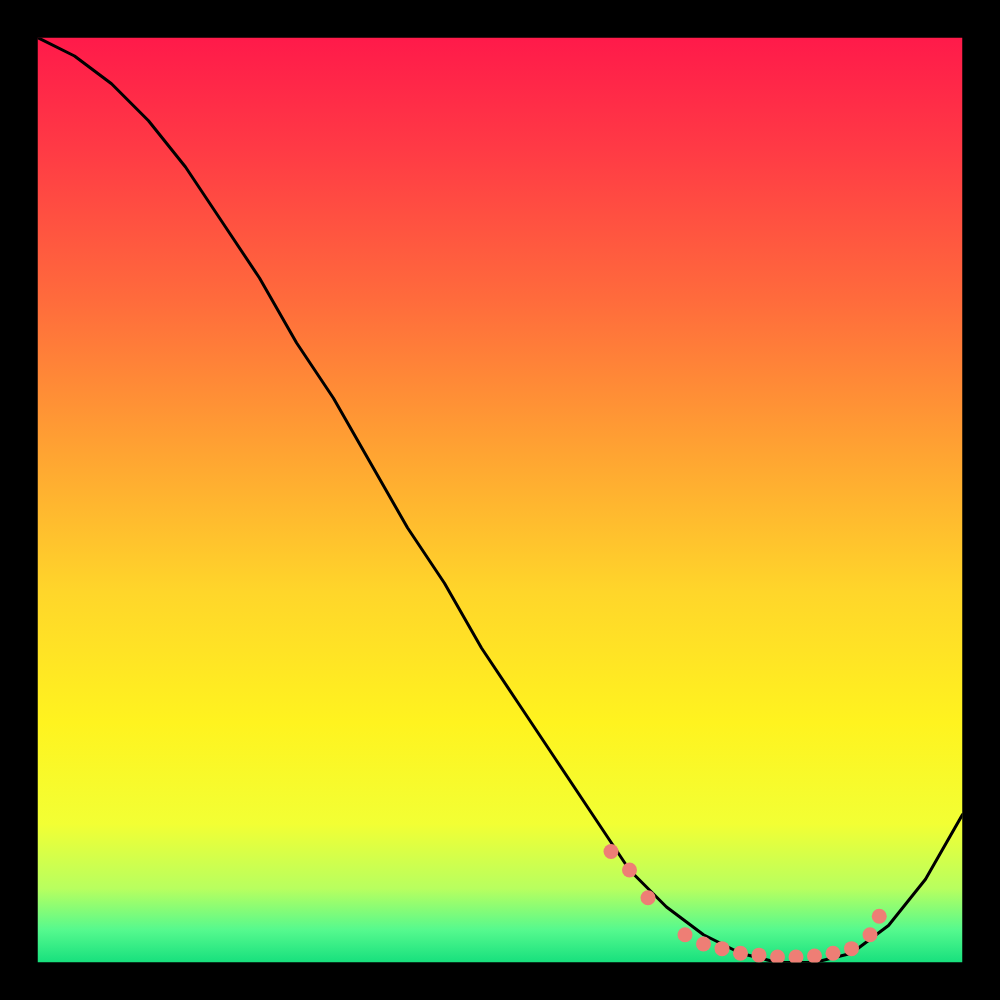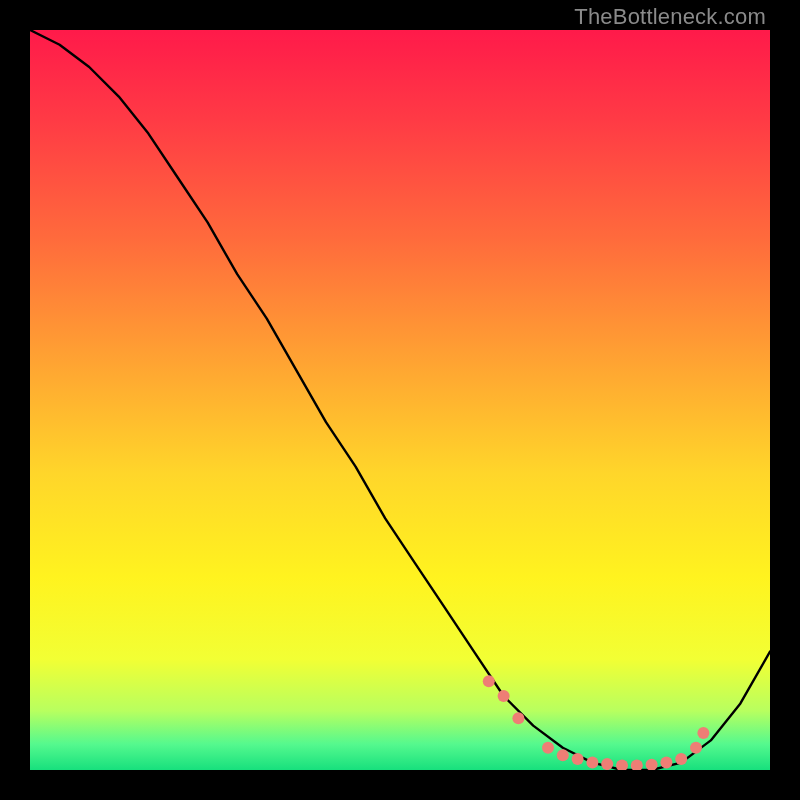--- a/index.html
+++ b/index.html
@@ -59,21 +59,20 @@
   .marker {
     fill: #ee7e75;
     stroke: none;
   }
 </style>
 </head>
 <body>
 
 <div class="frame">
 
-  <div class="watermark">TheBottleneck.com</div>
 
   <div class="plot">
     <svg class="gradient" viewBox="0 0 740 740" preserveAspectRatio="none">
       <defs>
         <linearGradient id="bg" x1="0" y1="0" x2="0" y2="1">
             <stop offset="0%" stop-color="#ff1a4a"></stop>
             <stop offset="12%" stop-color="#ff3a45"></stop>
             <stop offset="28.000000000000004%" stop-color="#ff6a3c"></stop>
             <stop offset="45%" stop-color="#ffa432"></stop>
             <stop offset="60%" stop-color="#ffd62a"></stop>

